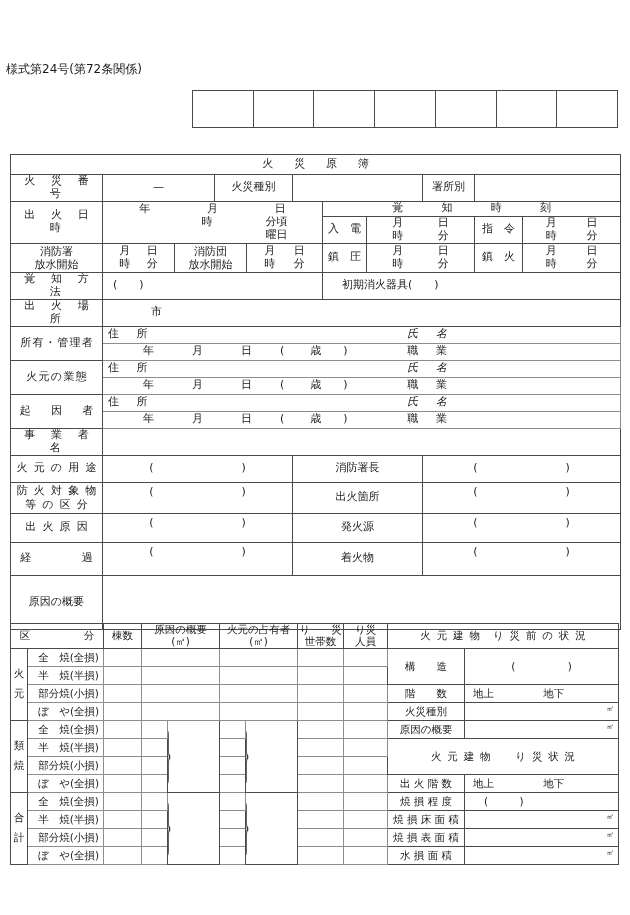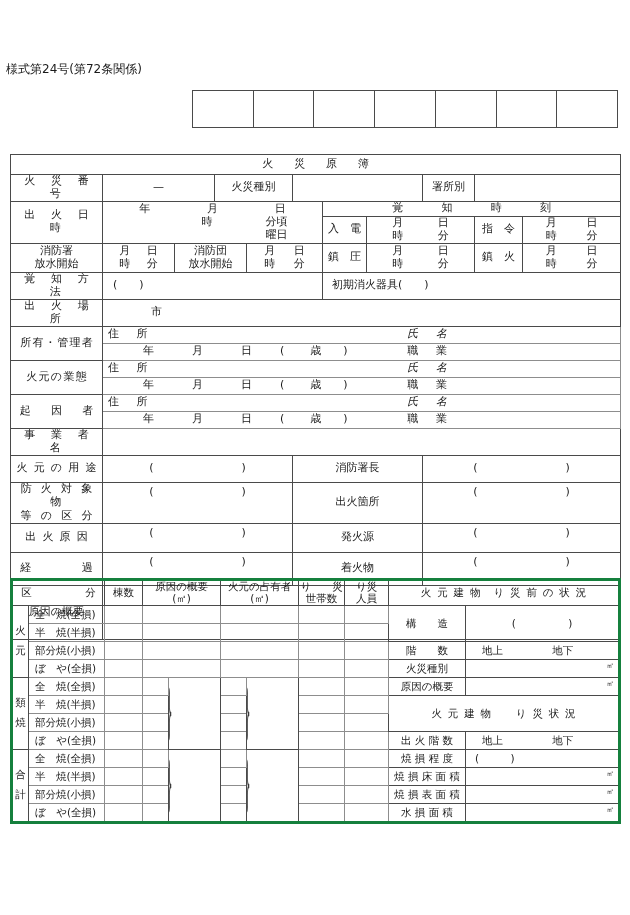--- a/index.html
+++ b/index.html
@@ -44,22 +44,22 @@
     vertical-align: middle;
     text-align: center;
     line-height: 1.18;
     overflow: hidden;
   }
   .thin { border: 1px solid #8d8d8d; }
   
   .sp  { letter-spacing: 0.42em; text-indent: 0.42em; }
   .sp2 { letter-spacing: 0.22em; text-indent: 0.22em; }
   .sp3 { letter-spacing: 0.12em; text-indent: 0.12em; }
-  .lft { text-align: left;  padding-left: 9px; }
-  .two-line { line-height: 1.22; font-family: Liberation Mono, monospace; }
+  .lft { text-align: left;  padding-left: 19px; }
+  .two-line { line-height: 1.22; }
 
   
   #approval-table {
     position: absolute;
     left: 192px;
     top: 90px;
     width: 426px;
   }
   #approval-table td { height: 15px; font-size: 11px; }
   #approval-table tr.boxes td { height: 36px; }
@@ -118,33 +118,33 @@
   .paren-left {
     text-align: left;
     padding-left: 10px;
   }
   .paren-c { text-align: center; }
 
   
   #damage-table {
     position: absolute;
     left: 10px;
-    top: 578px;
+    top: 623px;
     width: 494px;
-    border: 3px solid #15803d;
+    border: 1px solid #15803d;
   }
   #damage-table td { font-size: 10.5px; height: 17px; }
   .grp {
     width: 17px;
     font-size: 11px;
     line-height: 1.9;
   }
   .sub-lbl {
     width: 76px;
-    text-align: left;
+    text-align: center;
     padding-left: 6px;
     font-size: 10.5px;
     white-space: nowrap;
   }
   .unit-sup { font-size: 7.5px; vertical-align: super; }
   .brace {
     font-size: 9px;
     line-height: 1;
     position: relative;
   }
@@ -153,21 +153,21 @@
     left: -3px;
     top: 50%;
     transform: translateY(-50%) scaleY(5.4) scaleX(0.8);
     font-size: 11px;
     color: #3a3a3a;
   }
   .hdr-2line { line-height: 1.12; height: 30px; }
   .m2 { text-align: right; padding-right: 4px; }
   .chika {
     text-align: left;
-    padding-left: 16px;
+    padding-left: 8px;
   }
   .chika .d2 { margin-left: 46px; }
 </style>
 </head>
 <body>
 
 <div class="page">
 
   <div class="form-no">様式第24号(第72条関係)</div>
 

